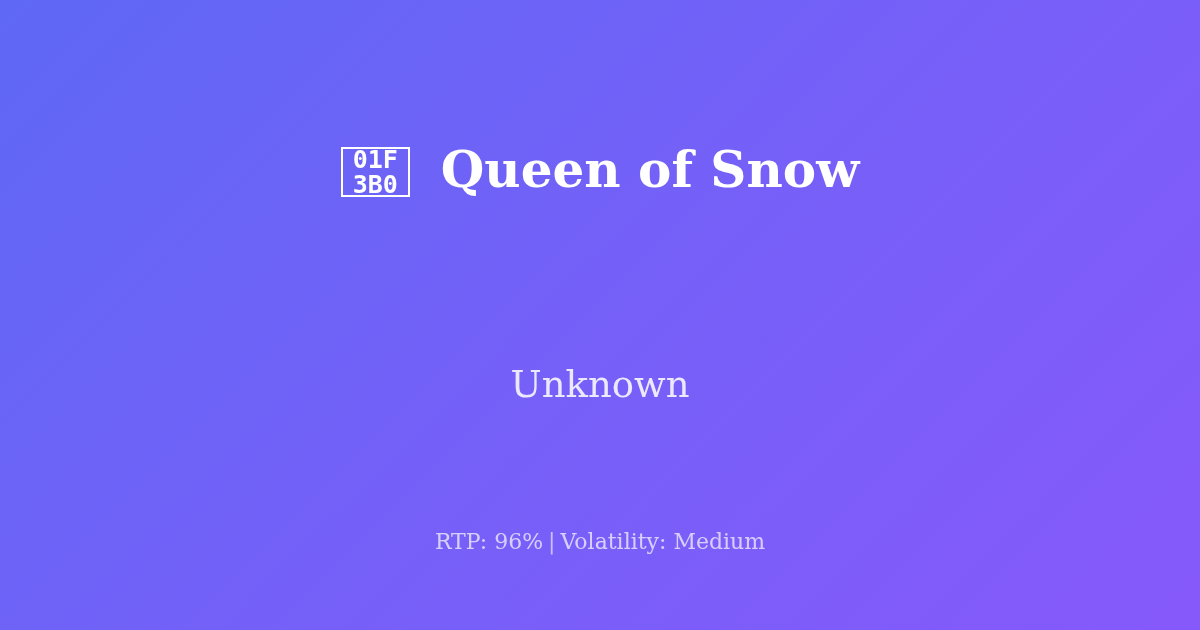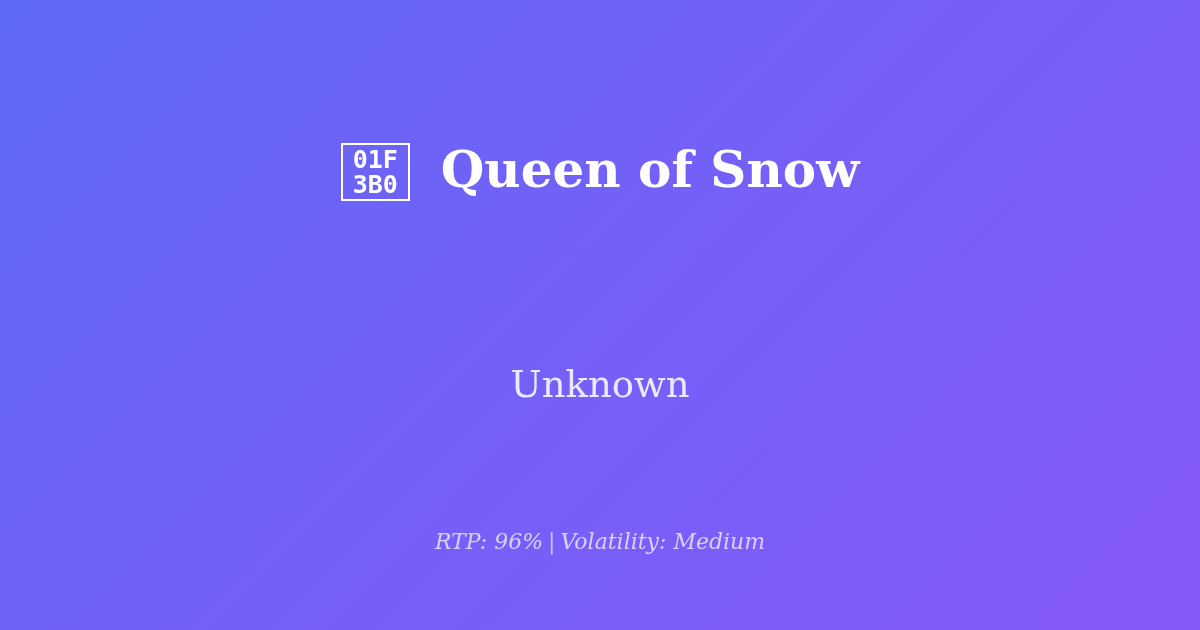--- a/index.html
+++ b/index.html
@@ -36,21 +36,21 @@
     display: flex;
     flex-direction: row;
     align-items: center;
     justify-content: center;
     gap: 31px;
   }
 
   
   .tofu-icon {
     width: 69px;
-    height: 58px;
+    height: 50px;
     box-sizing: border-box;
     border: 2px solid #ffffff;
     display: flex;
     flex-direction: column;
     align-items: center;
     justify-content: center;
     flex: none;
     margin-top: 4px;
   }
 
@@ -95,21 +95,20 @@
     top: 527px;
     left: 0;
     width: 1200px;
     text-align: center;
     font-family: "DejaVu Serif", "Liberation Serif", serif;
     font-weight: 400;
     font-size: 22px;
     line-height: 30px;
     color: rgba(255, 255, 255, 0.70);
     white-space: nowrap;
-    font-style: italic;
   }
 
   .meta-sep {
     padding: 0 5px;
     color: rgba(255, 255, 255, 0.60);
   }
 </style>
 </head>
 <body>
 

